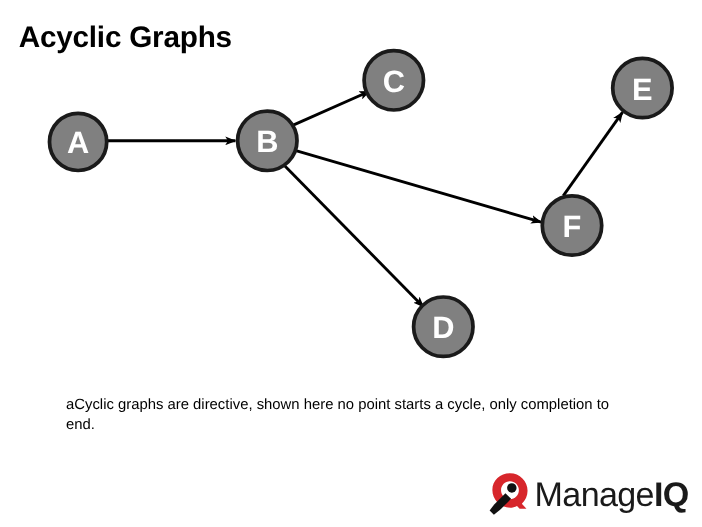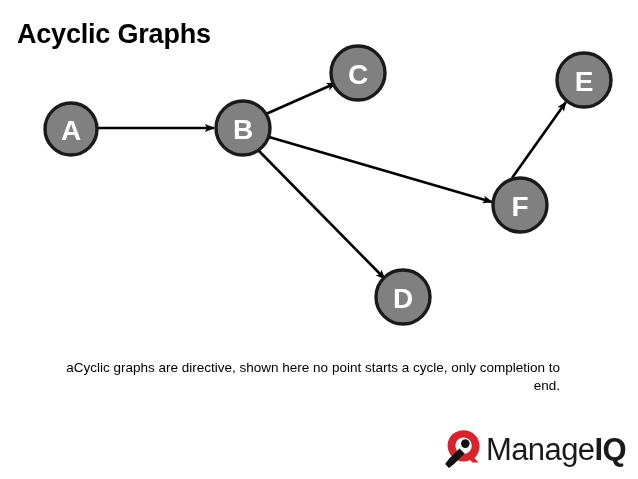--- a/index.html
+++ b/index.html
@@ -14,21 +14,20 @@
     overflow: hidden;
     font-family: "Liberation Sans", sans-serif;
     color: #000000;
   }
   #slide {
     position: absolute;
     left: 0; top: 0;
     width: 638px;
     height: 479px;
     background: #ffffff;
-    text-align: right;
   }
   #slide-title {
     position: absolute;
     left: 17px;
     top: 18px;
     font-size: 27px;
     font-weight: bold;
     letter-spacing: -0.2px;
     line-height: 32px;
     color: #000000;

